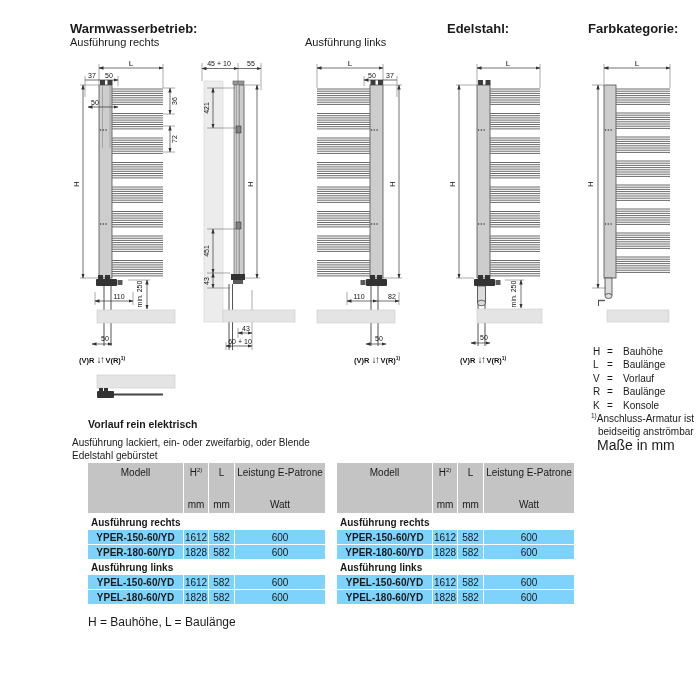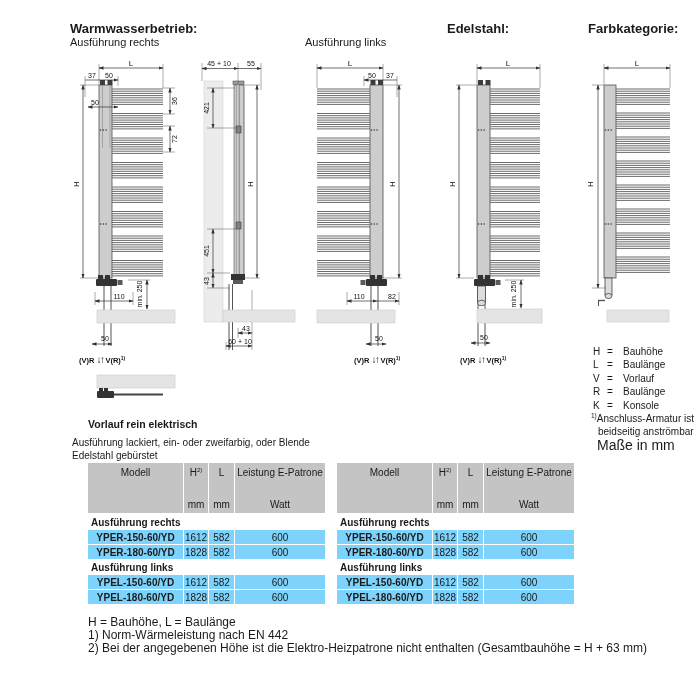--- a/index.html
+++ b/index.html
@@ -735,16 +735,14 @@
         <div class="dr">
           <div class="td c1 mcell">YPEL-180-60/YD</div>
           <div class="td c2">1828</div>
           <div class="td c3">582</div>
           <div class="td c4">600</div>
         </div>
       </div>
   </div>
 
   <div class="abs fnote" style="left:88px;top:616px">H = Bauhöhe, L = Baulänge</div>
-  <div class="abs fnote" style="left:88px;top:629px">1) Norm-Wärmeleistung nach EN 442</div>
-  <div class="abs fnote" style="left:88px;top:642px">2) Bei der angegebenen Höhe ist die Elektro-Heizpatrone nicht enthalten (Gesamtbauhöhe = H + 63 mm)</div>
 
 </div>
 
 </body></html>

